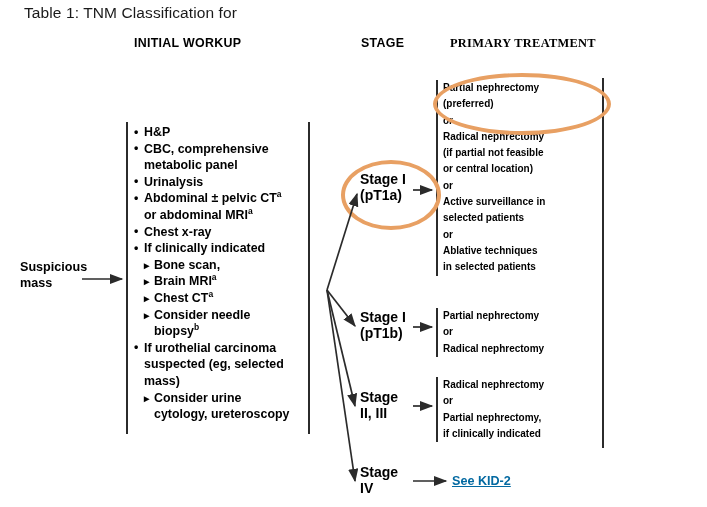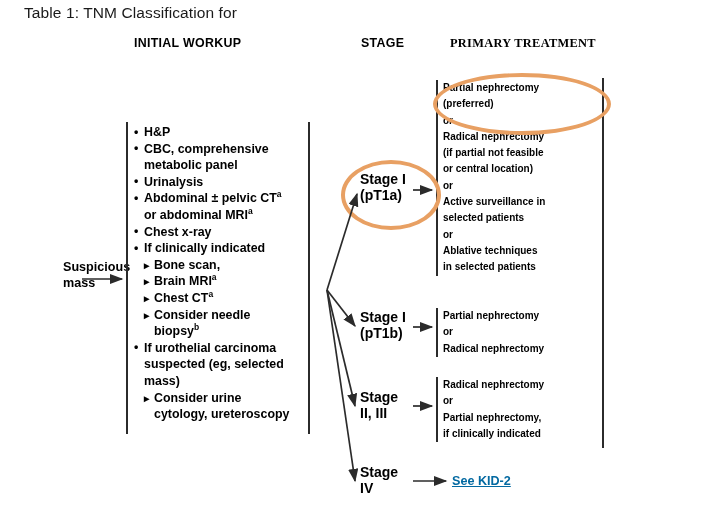--- a/index.html
+++ b/index.html
@@ -25,21 +25,21 @@
     font-size:12.4px;font-weight:bold;letter-spacing:.3px;
     white-space:nowrap;color:#000;
   }
   #head-workup{left:118px;top:36px;}
   #head-stage{left:345px;top:36px;}
   #head-treatment{left:434px;top:36px;font-family:Liberation Serif, serif;}
 
   
   #susp{
     left:4px;top:260px;width:96px;
-    font-size:12.6px;font-weight:bold;line-height:15.5px;margin-left:43px;
+    font-size:12.6px;font-weight:bold;line-height:15.5px;
   }
 
   
   #workup{
     left:110px;top:122px;width:184px;
     border-left:2px solid #2b2b2b;
     border-right:2px solid #2b2b2b;
     height:312px;
     box-sizing:border-box;
   }

